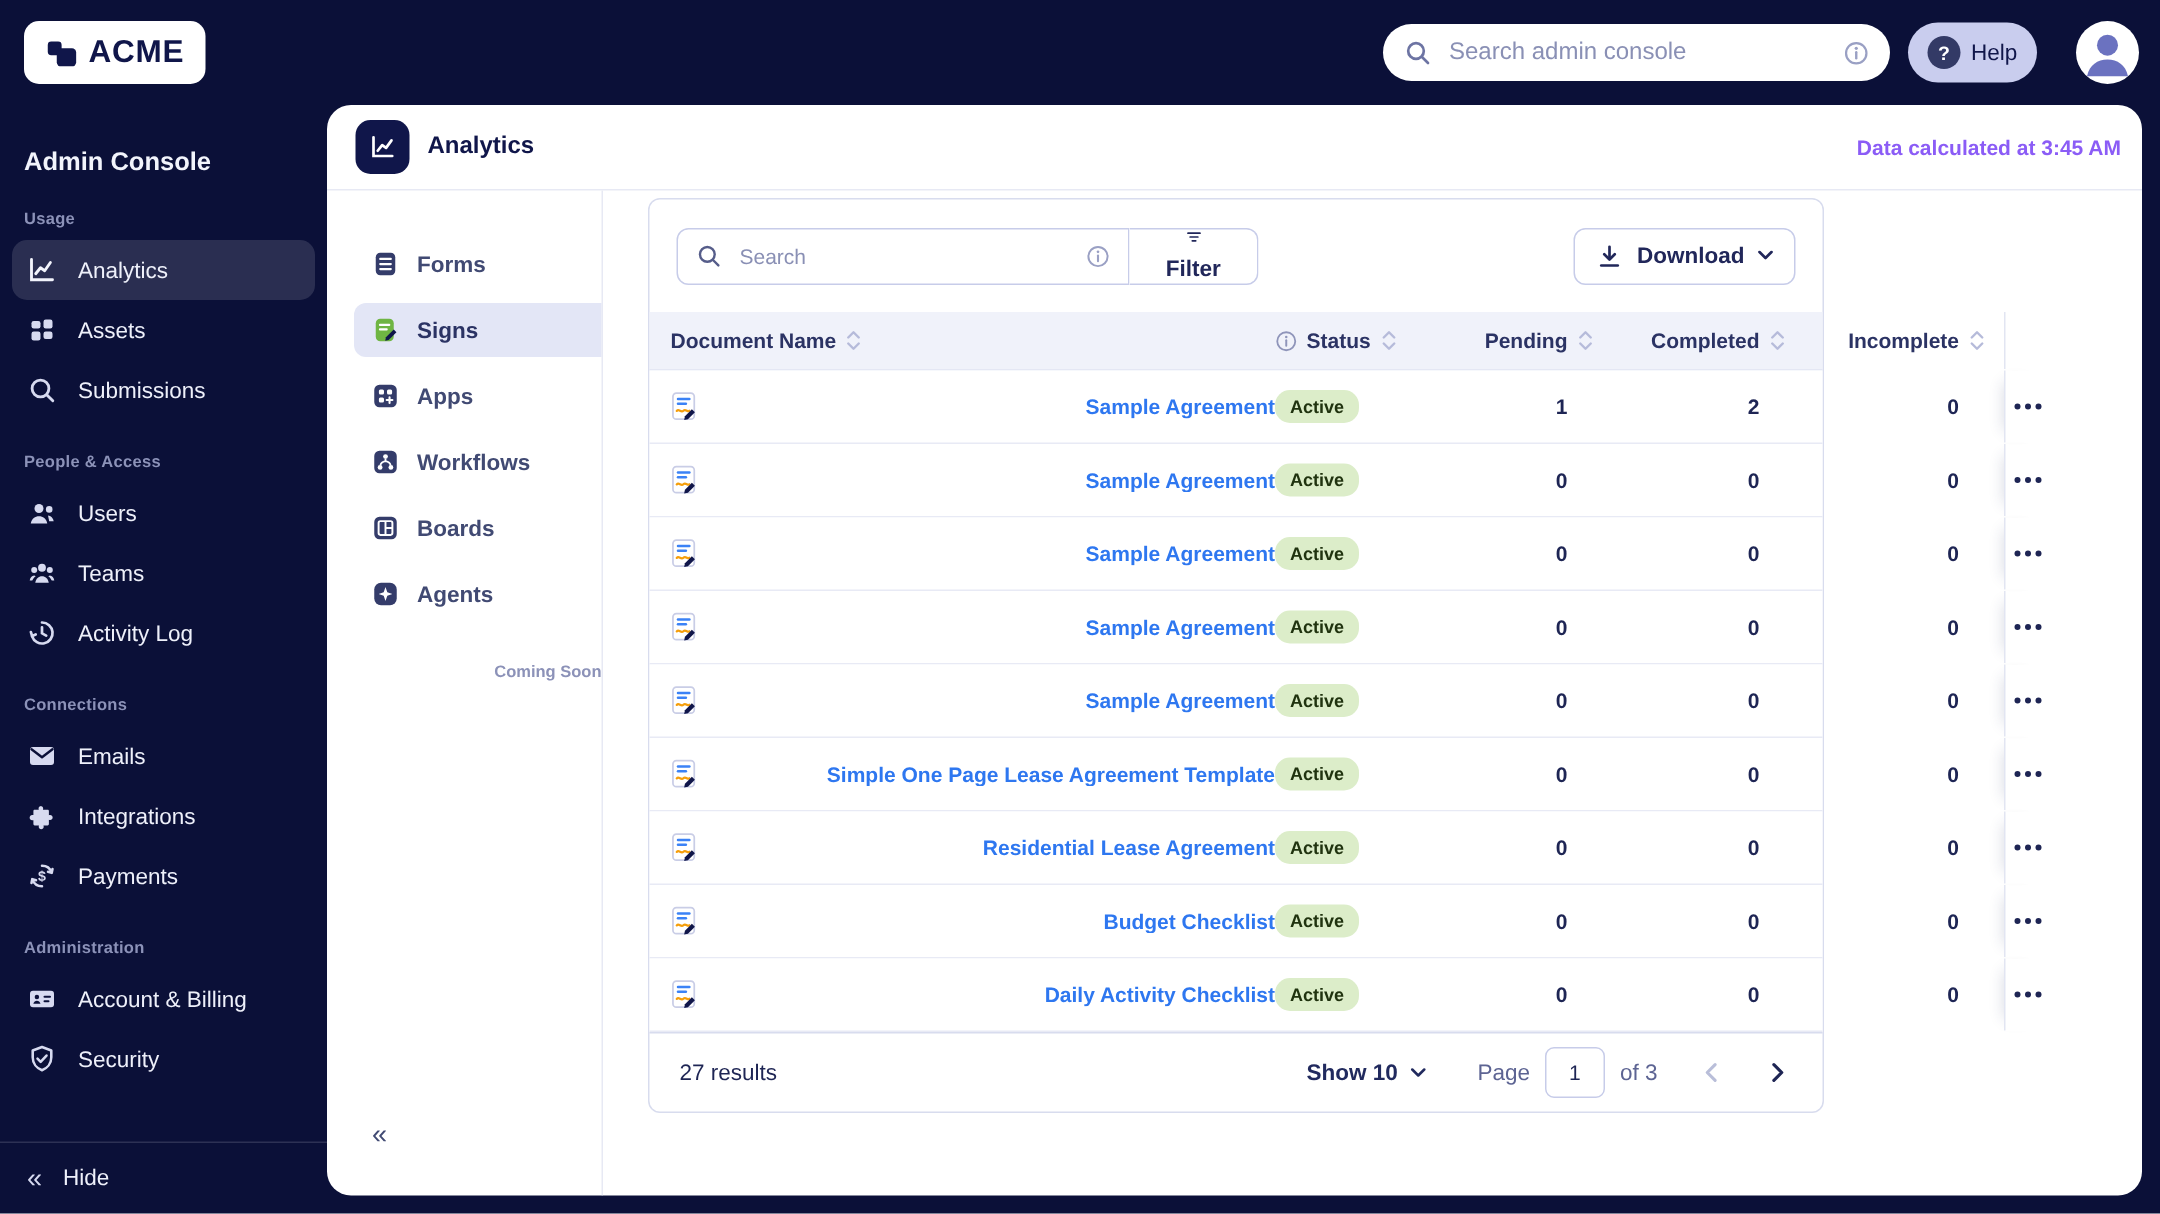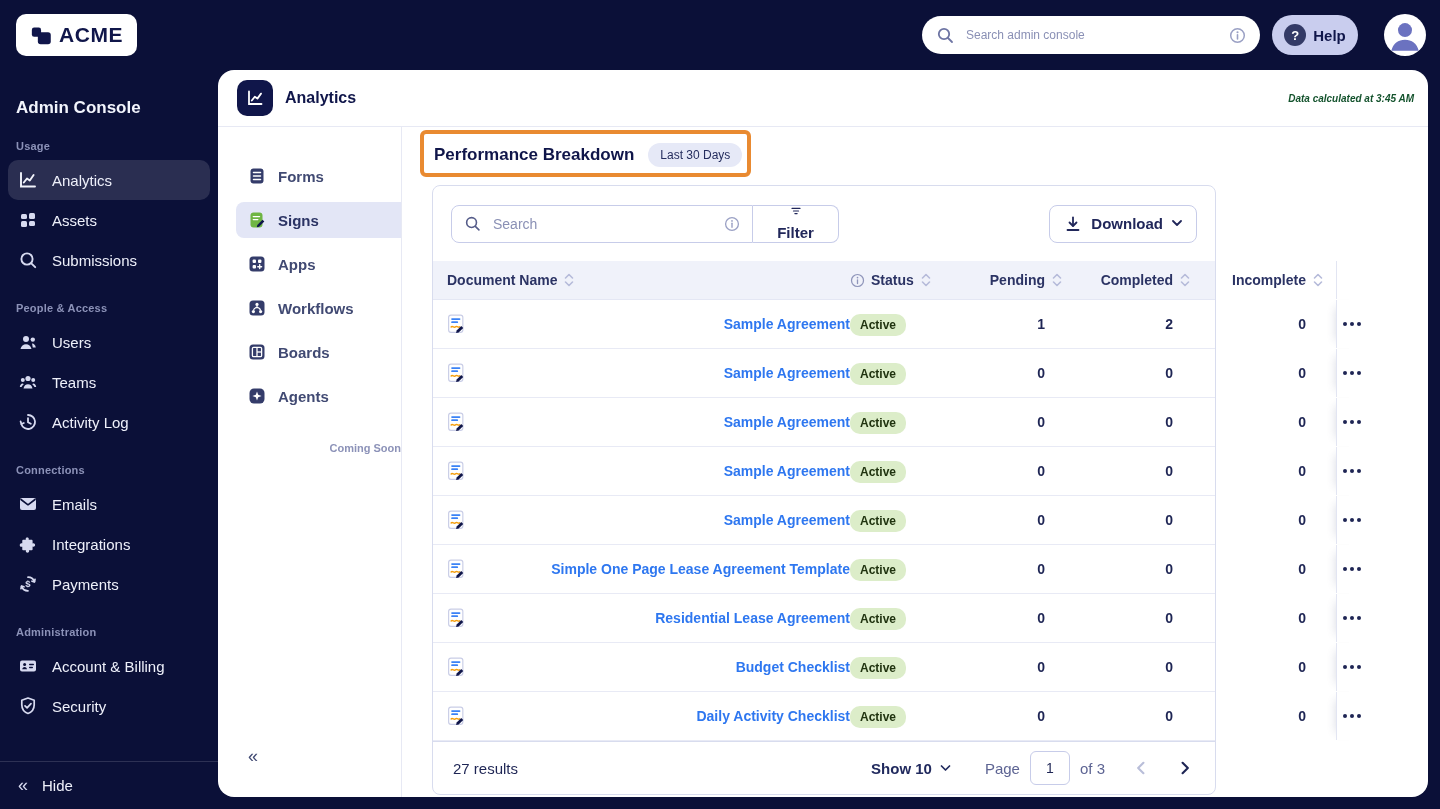--- a/index.html
+++ b/index.html
@@ -5,43 +5,43 @@
   html,body{margin:0;padding:0;}
   body{width:1440px;height:809px;overflow:hidden;background:#0b1038;font-family:"Liberation Sans",sans-serif;position:relative;}
   .app{position:absolute;inset:0;}
 
   
   .topbar{position:absolute;left:0;top:0;right:0;height:70px;display:flex;align-items:center;padding:0 14px 0 16px;box-sizing:border-box;}
   .logo-card{width:121px;height:42px;background:#fff;border-radius:10px;display:flex;align-items:center;justify-content:center;gap:5px;}
   .logo-card svg{width:24px;height:24px;}
   .logo-text{font-size:21px;font-weight:800;color:#10164a;letter-spacing:.5px;}
   .tb-search{margin-left:auto;width:338px;height:38px;background:#fff;border-radius:19px;display:flex;align-items:center;gap:10px;padding:0 14px;box-sizing:border-box;}
-  .tb-search input{flex:1;border:none;outline:none;font-size:12px;color:#7f1d1d;background:transparent;font-family:"Liberation Sans",sans-serif;}
+  .tb-search input{flex:1;border:none;outline:none;font-size:16px;color:#7f1d1d;background:transparent;font-family:"Liberation Sans",sans-serif;}
   .tb-search input::placeholder{color:#8a90b5;}
   .help-btn{margin-left:12px;width:86px;height:40px;border-radius:20px;background:#c9cdee;border:none;display:flex;align-items:center;justify-content:center;gap:7px;cursor:pointer;}
   .help-q{width:22px;height:22px;border-radius:50%;background:#333a66;color:#fff;font-size:13px;font-weight:700;display:flex;align-items:center;justify-content:center;}
-  .help-label{font-size:15px;font-weight:700;color:#10164a;}
+  .help-label{font-size:15px;font-weight:400;color:#10164a;}
   .avatar{margin-left:26px;width:42px;height:42px;border-radius:50%;background:#fff;overflow:hidden;display:flex;align-items:center;justify-content:center;}
 
   
   .sb{position:absolute;left:0;top:70px;bottom:0;width:218px;padding:20px 16px 0;box-sizing:border-box;}
   .sb-title{font-size:17px;font-weight:600;color:#f2f4fc;margin:8px 0 10px;}
   .sb-sec{font-size:11px;font-weight:700;color:#8c92b8;margin:22px 0 8px;letter-spacing:.2px;}
   .sb-item{height:40px;display:flex;align-items:center;gap:14px;padding:0 10px;margin:0 -8px;border-radius:10px;font-size:15px;color:#eef0fa;cursor:pointer;}
   .sb-item.active{background:rgba(255,255,255,.13);}
   .sb-item svg{width:20px;height:20px;flex:0 0 20px;}
   .sb-hide{position:absolute;left:0;right:0;bottom:0;height:47px;border-top:1px solid rgba(255,255,255,.14);display:flex;align-items:center;gap:14px;padding:0 18px;font-size:15px;color:#eef0fa;cursor:pointer;}
   .sb-hide .chev{font-size:18px;color:#d7daf0;}
 
   
   .panel{position:absolute;left:218px;top:70px;width:1210px;height:727px;background:#fff;border-radius:16px;overflow:hidden;box-sizing:border-box;}
   .p-head{height:57px;display:flex;align-items:center;padding:0 14px 0 19px;border-bottom:1px solid #e7e9f4;box-sizing:border-box;}
   .p-ico{width:36px;height:36px;border-radius:10px;background:#10164a;display:flex;align-items:center;justify-content:center;}
   .p-title{font-size:16px;font-weight:700;color:#10164a;margin-left:12px;}
-  .p-note{margin-left:auto;font-size:10px;font-weight:700;color:#14532d;font-style:italic;}
+  .p-note{margin-left:auto;font-size:14px;font-weight:700;color:#8b5cf6;}
   .p-body{display:flex;height:670px;}
 
   
   .subnav{width:184px;flex:0 0 184px;border-right:1px solid #e7e9f4;padding-top:31px;position:relative;box-sizing:border-box;}
   .sn-item{height:36px;margin:0 0 8px 18px;display:flex;align-items:center;gap:12px;padding-left:12px;font-size:15px;font-weight:600;color:#414a73;border-radius:8px 0 0 8px;cursor:pointer;}
   .sn-item.active{background:#e3e6f6;color:#2b3364;}
   .sn-item.muted{color:#9298bd;}
   .sn-item svg{width:18px;height:18px;flex:0 0 18px;}
   .sn-sec{font-size:11px;font-weight:700;color:#8c92b8;margin:28px 0 12px 30px;text-align:right;}
   .sn-collapse{position:absolute;left:30px;bottom:30px;font-size:18px;color:#414a73;cursor:pointer;background:none;border:none;padding:0;}
@@ -301,25 +301,20 @@
             </svg>
           <span>Agents</span>
         </div>
 
         <div class="sn-sec">Coming Soon</div>
 
         <button class="sn-collapse">«</button>
       </div>
 
       <div class="content">
-        <div class="section-head">
-          <div class="annot"></div>
-          <h2 class="sec-title">Performance Breakdown</h2>
-          <span class="period-badge">Last 30 Days</span>
-        </div>
 
         <div class="card">
           <div class="toolbar">
             <div class="search-combo">
               <div class="t-search">
                 <svg width="17" height="17" viewBox="0 0 18 18">
                     <circle cx="8" cy="8" r="5.2" fill="none" stroke="#565d8a" stroke-width="1.7"></circle>
                     <line x1="12" y1="12" x2="15.8" y2="15.8" stroke="#565d8a" stroke-width="1.7" stroke-linecap="round"></line>
                   </svg>
                 <input type="text" placeholder="Search" style="">

